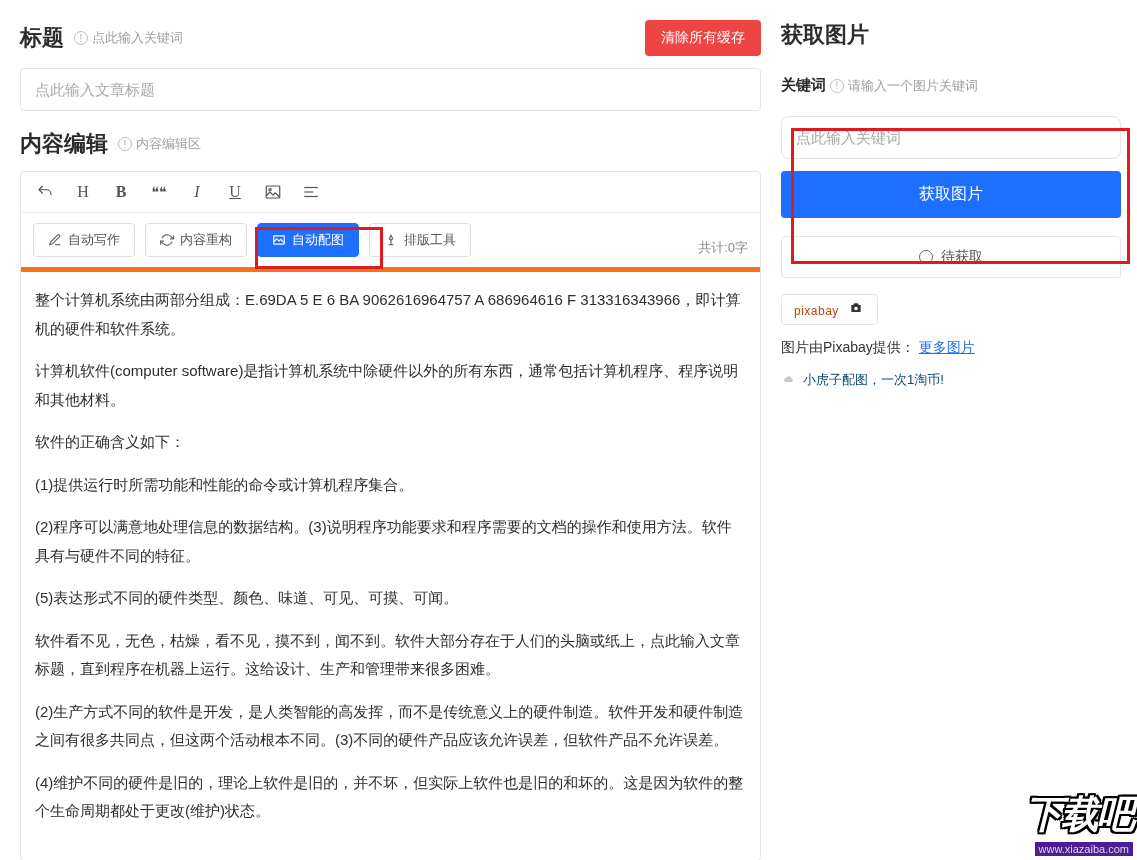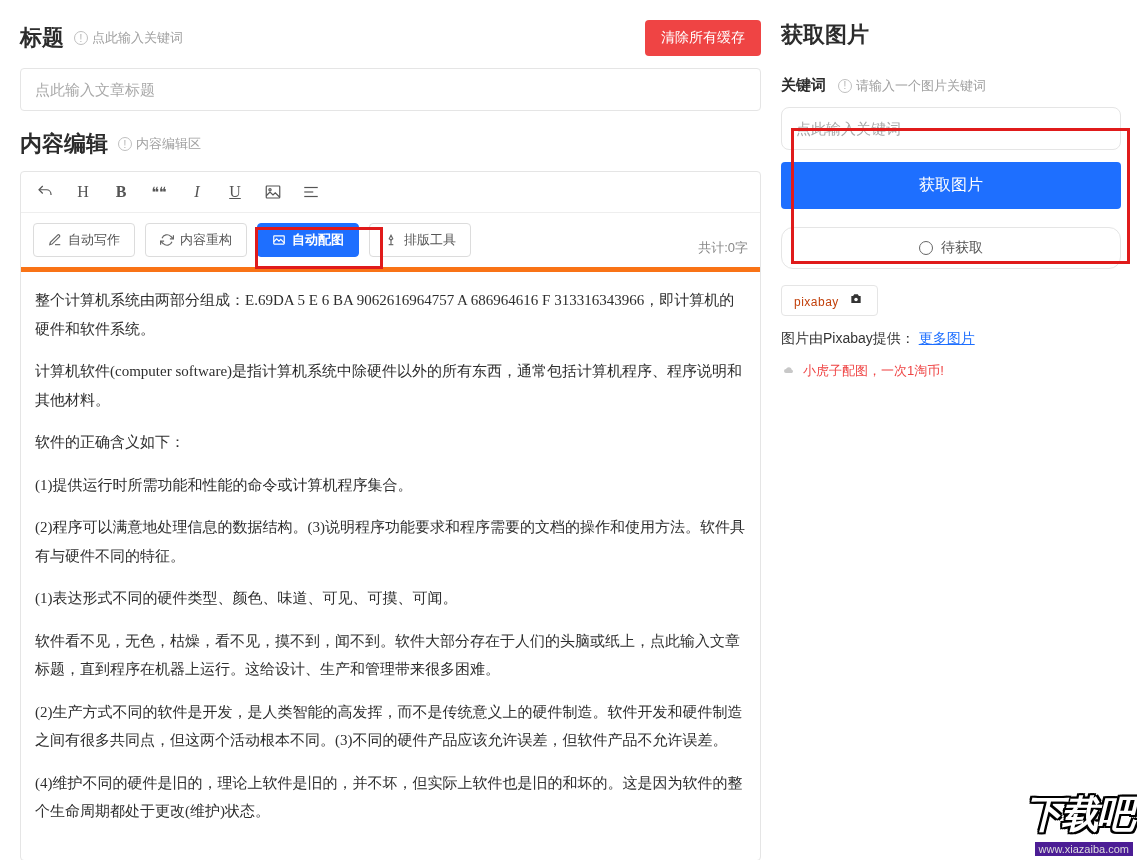--- a/index.html
+++ b/index.html
@@ -21,45 +21,45 @@
 .toolbar-row { display:flex; align-items:center; border-bottom:1px solid #eee; padding:8px 12px; gap:14px; }
 .toolbar-row .tb-btn { background:none; border:none; cursor:pointer; color:#555; font-size:16px; width:24px; height:24px; display:flex; align-items:center; justify-content:center; }
 .toolbar-row .tb-btn svg { width:18px; height:18px; stroke:#555; fill:none; stroke-width:1.6; }
 .toolbar-row .tb-btn.fmt { font-family: Georgia, serif; font-weight:400; }
 .toolbar-row .tb-btn.bold { font-weight:700; font-family: Georgia, serif; }
 .toolbar-row .tb-btn.italic { font-style:italic; font-family: Georgia, serif; }
 .toolbar-row .tb-btn.under { text-decoration: underline; font-family: Georgia, serif; }
 
 .actions-row { display:flex; align-items:flex-end; padding:10px 12px; gap:10px; border-bottom:5px solid #f97316; }
 .pill { display:inline-flex; align-items:center; gap:6px; border:1px solid #dcdcdc; background:#fff; color:#555; border-radius:4px; padding:7px 14px; font-size:13px; cursor:pointer; }
-.pill.primary { background:#1e6fff; color:#fff; border-color:#1e6fff;font-weight:bold; }
+.pill.primary { background:#1e6fff; color:#fff; border-color:#1e6fff; }
 .pill .picon { display:inline-flex; width:14px; height:14px; align-items:center; justify-content:center; }
 .count { margin-left:auto; font-size:13px; color:#888; }
 
 .highlight-red { position:absolute; border:3px solid #e01b1b; pointer-events:none; }
 .hl-actions { left: 255px; top: 227px; width:128px; height:42px; }
 .hl-side { left: 791px; top: 128px; width: 339px; height: 136px; }
 
 .editor-content { padding: 14px 14px 20px 14px; font-size: 15px; line-height: 1.9; color: #2e2e2e; }
-.editor-content p { margin-bottom: 14px; font-family: Liberation Serif, serif; }
+.editor-content p { margin-bottom: 14px; }
 
 .side-col h2 { font-size: 22px; font-weight:600; color:#2c2c2c; margin-bottom: 26px; }
-.kw-head { display:flex; align-items:center; gap:12px; margin-bottom:12px; }
+.kw-head { display:flex; align-items:center; gap:4px; margin-bottom:21px; }
 .kw-head .kw-title { font-size:15px; font-weight:600; color:#2c2c2c; }
 .kw-input { width:100%; border:1px solid #e5e5e5; border-radius:8px; padding:12px 14px; font-size:15px; margin-bottom:12px; }
 .kw-input::placeholder { color:#a8a8a8; }
 .fetch-btn { width:100%; background:#1e6fff; color:#fff; border:none; border-radius:4px; padding:13px 0; font-size:16px; cursor:pointer; margin-bottom:18px; }
-.pending { width:100%; border:1px solid #e5e5e5; border-radius:12px; padding:11px 0; font-size:14px; display:flex; align-items:center; justify-content:center; gap:8px; color:#555; margin-bottom:16px; }
+.pending { width:100%; border:1px solid #e5e5e5; border-radius:4px; padding:11px 0; font-size:14px; display:flex; align-items:center; justify-content:center; gap:8px; color:#555; margin-bottom:16px; }
 .pending .circ { width:14px; height:14px; border:1.5px solid #666; border-radius:50%; display:inline-block; }
 .pixabay-badge { display:inline-block; border:1px solid #e5e5e5; border-radius:4px; padding:6px 12px; margin-bottom:14px; }
 .pixabay-badge span.brand { font-size:12px; color:#c2410c; letter-spacing:0.5px; }
 .pixabay-badge .cam { display:inline-flex; margin-left:4px; }
 .attrib { font-size:14px; color:#333; margin-bottom:14px; }
 .attrib a { color:#1e6fff; text-decoration:underline; }
-.footnote { font-size:13px; color:#ef4444; display:flex; align-items:center; gap:6px; }
+.footnote { font-size:13px; color:#0c4a6e; display:flex; align-items:center; gap:6px; }
 .footnote .cloud { display:inline-flex; }
 
 .watermark { position:absolute; right:4px; bottom:4px; color:#fff; text-align:right; }
 .watermark .big { font-size:38px; font-weight:900; font-style:italic; letter-spacing:-2px; text-shadow: -2px 0 #000, 2px 0 #000, 0 -2px #000, 0 2px #000, -2px -2px #000, 2px 2px #000, -2px 2px #000, 2px -2px #000; }
 .watermark .small { font-size:11px; color:#ddd; background:#4c1d95; padding:1px 4px; display:inline-block; }
 </style>
 </head>
 <body>
 
 <div class="layout">
@@ -153,21 +153,21 @@
         </button>
         <span class="count">共计:0字</span>
       </div>
 
       <div class="editor-content">
         <p>整个计算机系统由两部分组成：E.69DA 5 E 6 BA 9062616964757 A 686964616 F 313316343966，即计算机的硬件和软件系统。</p>
         <p>计算机软件(computer software)是指计算机系统中除硬件以外的所有东西，通常包括计算机程序、程序说明和其他材料。</p>
         <p>软件的正确含义如下：</p>
         <p>(1)提供运行时所需功能和性能的命令或计算机程序集合。</p>
         <p>(2)程序可以满意地处理信息的数据结构。(3)说明程序功能要求和程序需要的文档的操作和使用方法。软件具有与硬件不同的特征。</p>
-        <p>(1)表达形式不同的硬件类型、颜色、味道、可见、可摸、可闻。</p>
+        <p>(5)表达形式不同的硬件类型、颜色、味道、可见、可摸、可闻。</p>
         <p>软件看不见，无色，枯燥，看不见，摸不到，闻不到。软件大部分存在于人们的头脑或纸上，点此输入文章标题，直到程序在机器上运行。这给设计、生产和管理带来很多困难。</p>
         <p>(2)生产方式不同的软件是开发，是人类智能的高发挥，而不是传统意义上的硬件制造。软件开发和硬件制造之间有很多共同点，但这两个活动根本不同。(3)不同的硬件产品应该允许误差，但软件产品不允许误差。</p>
         <p>(4)维护不同的硬件是旧的，理论上软件是旧的，并不坏，但实际上软件也是旧的和坏的。这是因为软件的整个生命周期都处于更改(维护)状态。</p>
       </div>
     </div>
   </div>
 
   <div class="side-col">
     <h2>获取图片</h2>
 

